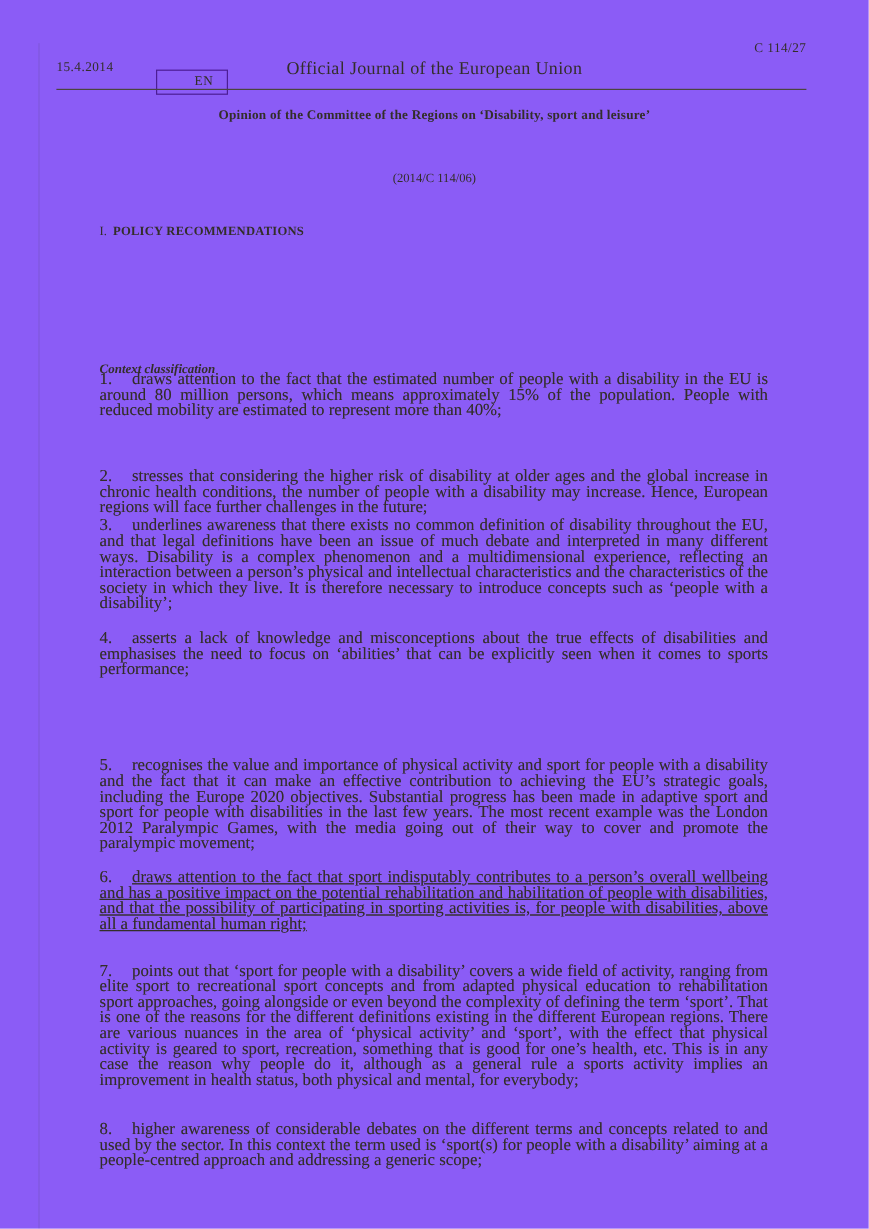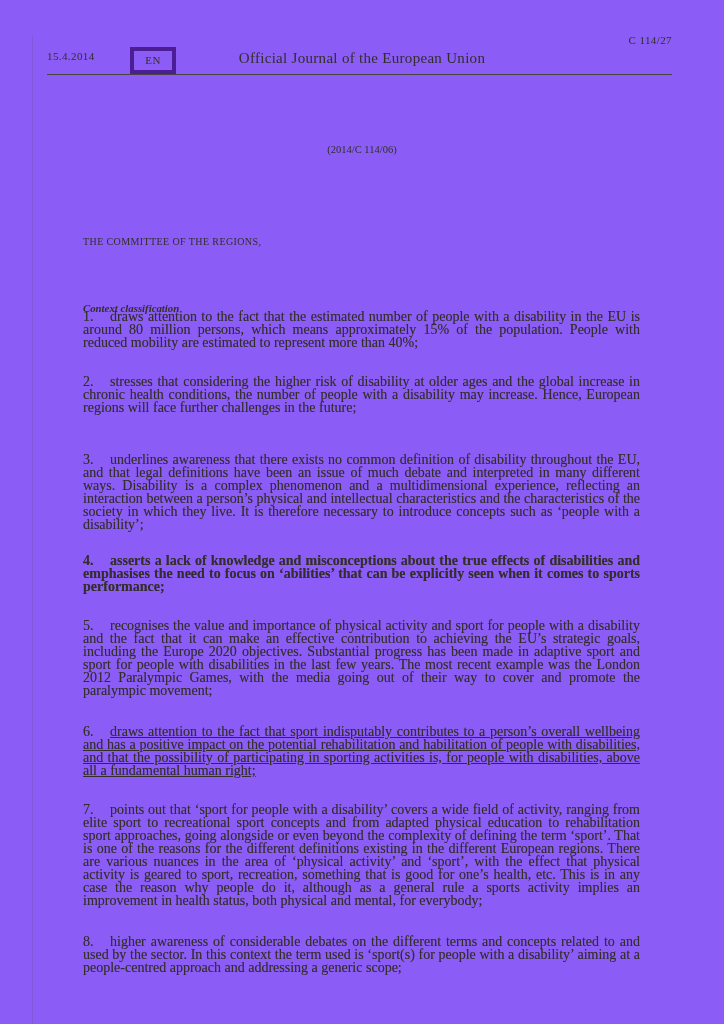--- a/index.html
+++ b/index.html
@@ -28,28 +28,29 @@
   .hdr-date {
     position: absolute;
     left: 47px;
     top: 50px;
     font-size: 11px;
     letter-spacing: 0.4px;
   }
   .hdr-lang {
     position: absolute;
     left: 130px;
-    top: 47px;
+    top: 58px;
     width: 38px;
     height: 19px;
-    border: 4px solid #4c1d95;
+    border: 1px solid #4c1d95;
     text-align: center;
     line-height: 19px;
     font-size: 11px;
     letter-spacing: 0.5px;
+    padding-left: 20px;
   }
   .hdr-journal {
     position: absolute;
     left: 0;
     top: 50px;
     width: 724px;
     text-align: center;
     font-size: 15px;
     letter-spacing: 0.3px;
   }
@@ -122,44 +123,47 @@
     font-size: 14px;
     line-height: 13px;
     text-align: justify;
     text-shadow: 0 0 0.4px rgba(55,50,45,0.45);
   }
   .pnum {
     display: inline-block;
     width: 27px;
   }
   .p1 { top: 310px; }
-  .p2 { top: 375px; }
-  .p3 { top: 453px; }
-  .p4 { top: 554px; font-weight: bold; }
-  .p5 { top: 619px; }
+  .p2 { top: 391px; }
+  .p3 { top: 432px; }
+  .p4 { top: 526px; }
+  .p5 { top: 632px; }
   .p6 { top: 725px; text-decoration: underline; }
   .p7 { top: 803px; font-family: Liberation Serif, serif; }
   .p8 { top: 935px; }
 </style>
 </head>
 <body>
 
 <div class="page">
   <div class="scan-line"></div>
 
   <div class="hdr-date">15.4.2014</div>
   <div class="hdr-lang">EN</div>
   <div class="hdr-journal">Official Journal of the European Union</div>
   <div class="hdr-ref">C 114/27</div>
   <div class="hdr-rule"></div>
 
+  <div class="doc-title">Opinion of the Committee of the Regions on ‘Disability, sport and leisure’</div>
   <div class="doc-number">(2014/C 114/06)</div>
 
+  <div class="section-heading">
+    <span class="numeral">I.</span><span class="label">POLICY RECOMMENDATIONS</span>
+  </div>
 
-  <div class="preamble">THE COMMITTEE OF THE REGIONS,</div>
 
   <div class="subsection-heading">Context classification</div>
 
   <p class="body-para p1"><span class="pnum">1.</span><span>draws attention to the fact that the estimated number of people with a disability in the EU is around 80 million persons, which means approximately 15% of the population. People with reduced mobility are estimated to represent more than 40%;</span></p>
 
   <p class="body-para p2"><span class="pnum">2.</span><span>stresses that considering the higher risk of disability at older ages and the global increase in chronic health conditions, the number of people with a disability may increase. Hence, European regions will face further challenges in the future;</span></p>
 
   <p class="body-para p3"><span class="pnum">3.</span><span>underlines awareness that there exists no common definition of disability throughout the EU, and that legal definitions have been an issue of much debate and interpreted in many different ways. Disability is a complex phenomenon and a multidimensional experience, reflecting an interaction between a person’s physical and intellectual characteristics and the characteristics of the society in which they live. It is therefore necessary to introduce concepts such as ‘people with a disability’;</span></p>
 
   <p class="body-para p4"><span class="pnum">4.</span><span>asserts a lack of knowledge and misconceptions about the true effects of disabilities and emphasises the need to focus on ‘abilities’ that can be explicitly seen when it comes to sports performance;</span></p>

